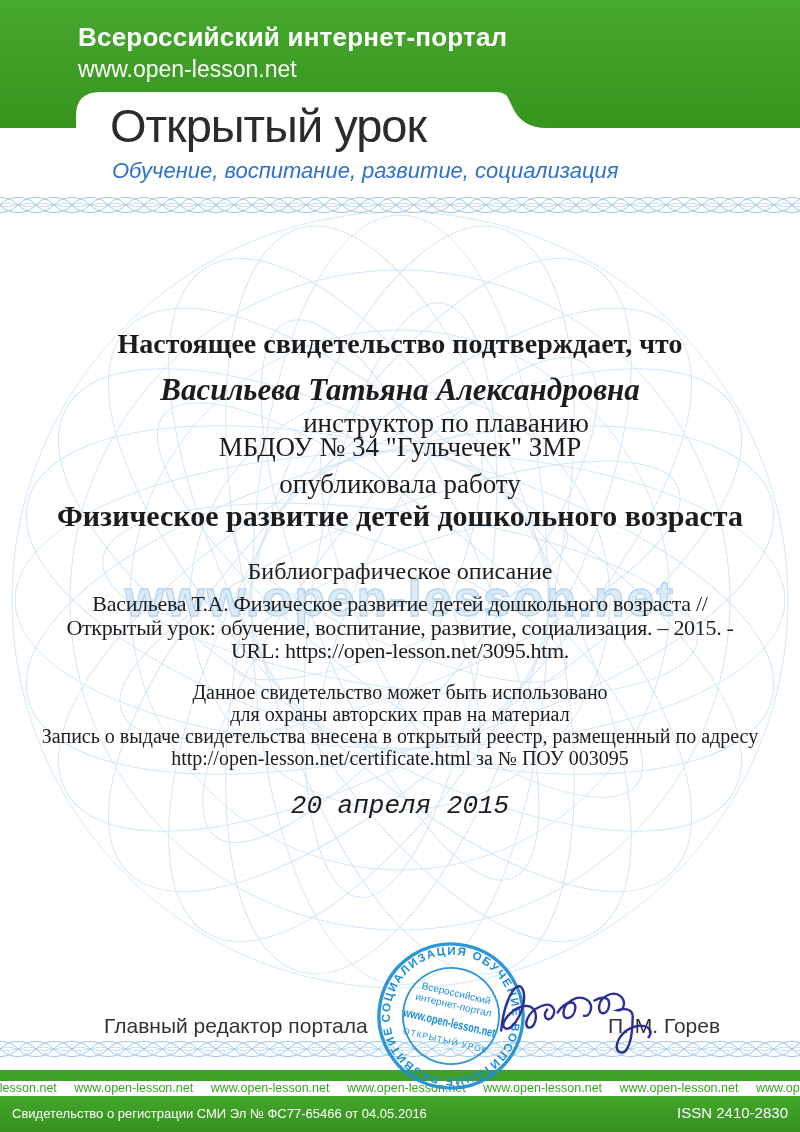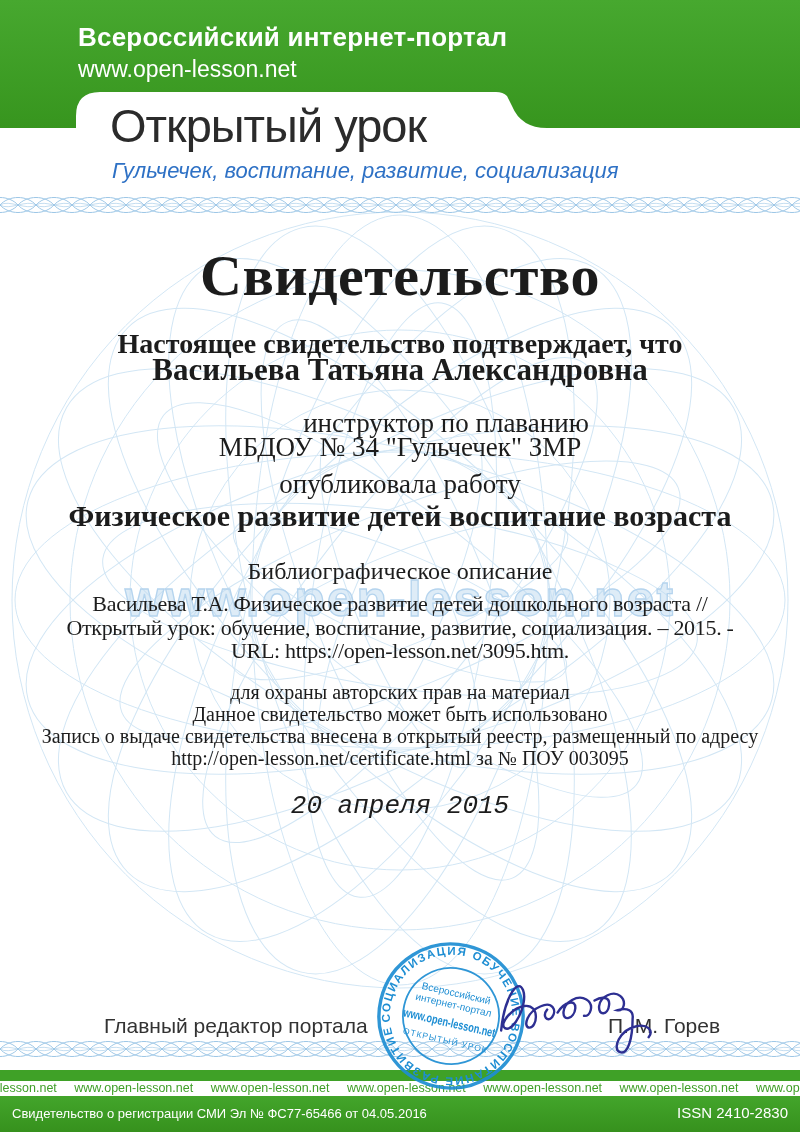--- a/index.html
+++ b/index.html
@@ -21,21 +21,21 @@
   .band-top{top:194px;}
   .band-bottom{top:1038px;}
   .rosette{position:absolute;left:0;top:200px;width:800px;height:810px;pointer-events:none;}
   .watermark{position:absolute;left:0;top:570px;width:800px;text-align:center;z-index:1;
              font-family:"Liberation Sans",sans-serif;font-weight:bold;font-size:50px;
              color:rgba(190,218,240,.50);-webkit-text-stroke:1.3px #b5d4ee;letter-spacing:2px;}
   
   .line{position:absolute;left:0;width:800px;text-align:center;z-index:2;}
   .cert-title{top:242px;font-size:58px;font-weight:bold;letter-spacing:.5px;}
   .intro{top:328px;font-size:28px;font-weight:bold;}
-  .name{top:352px;font-size:31px;font-weight:bold;}
+  .name{top:372px;font-size:31px;font-weight:bold;font-style:italic;}
   .position{top:408px;font-size:27px;margin-left:46px;}
   .org{top:432px;font-size:27px;}
   .action{top:469px;font-size:27px;}
   .work{top:499px;font-size:30px;font-weight:bold;}
   .bib-head{top:558px;font-size:24px;}
   .bib{top:592px;font-size:22px;font-weight:normal;line-height:23.5px;letter-spacing:-.3px;}
   .usage{top:681px;font-size:20px;line-height:22px;}
   .registry{top:725px;font-size:20px;line-height:22px;}
   .date{top:791px;font-size:26px;font-style:italic;font-family:Liberation Mono, monospace;}
   
@@ -71,21 +71,21 @@
         <linearGradient id="hg" x1="0" y1="0" x2="0" y2="1">
           <stop offset="0" stop-color="#47a82f"></stop>
           <stop offset="1" stop-color="#37951e"></stop>
         </linearGradient>
       </defs>
       <path fill="url(#hg)" d="M0,0 H800 V128 H547 Q521,128 512,106 L507,96 Q503,92 496,92 H100 Q76,92 76,116 V128 H0 Z"></path>
     </svg>
     <div class="portal-label">Всероссийский интернет-портал</div>
     <div class="portal-url">www.open-lesson.net</div>
     <div class="site-title">Открытый урок</div>
-    <div class="site-subtitle">Гульчечек, воспитание, развитие, социализация</div>
+    <div class="site-subtitle">Обучение, воспитание, развитие, социализация</div>
   </div>
 
   <svg class="band band-top" viewBox="0 0 800 22" preserveAspectRatio="none">
     <defs>
       <pattern id="lat" width="36" height="22" patternUnits="userSpaceOnUse">
         <g stroke="#9cc6e6" stroke-width="1" fill="none">
           <path d="M0,11 C9,1 27,1 36,11"></path>
           <path d="M0,11 C9,21 27,21 36,11"></path>
           <path d="M-18,11 C-9,1 9,1 18,11 C27,21 45,21 54,11"></path>
           <path d="M-18,11 C-9,21 9,21 18,11 C27,1 45,1 54,11"></path>
@@ -129,36 +129,35 @@
         <use href="#eB" transform="rotate(158 400 400)"></use>
       <use href="#eC" transform="rotate(23 400 400)"></use>
         <use href="#eC" transform="rotate(68 400 400)"></use>
       <use href="#eC" transform="rotate(113 400 400)"></use>
         <use href="#eC" transform="rotate(158 400 400)"></use>
     </g>
   </svg>
 
   <div class="watermark">www.open-lesson.net</div>
 
-  <div class="line cert-title">Свидетельство</div>
   <div class="line intro">Настоящее свидетельство подтверждает, что</div>
   <div class="line name">Васильева Татьяна Александровна</div>
   <div class="line position">инструктор по плаванию</div>
   <div class="line org">МБДОУ № 34 "Гульчечек" ЗМР</div>
   <div class="line action">опубликовала работу</div>
-  <div class="line work">Физическое развитие детей воспитание возраста</div>
+  <div class="line work">Физическое развитие детей дошкольного возраста</div>
   <div class="line bib-head">Библиографическое описание</div>
   <div class="line bib">
     <div>Васильева Т.А. Физическое развитие детей дошкольного возраста //</div>
     <div>Открытый урок: обучение, воспитание, развитие, социализация. – 2015. -</div>
     <div>URL: https://open-lesson.net/3095.htm.</div>
   </div>
   <div class="line usage">
+    <div>Данное свидетельство может быть использовано</div>
     <div>для охраны авторских прав на материал</div>
-    <div>Данное свидетельство может быть использовано</div>
   </div>
   <div class="line registry">
     <div>Запись о выдаче свидетельства внесена в открытый реестр, размещенный по адресу</div>
     <div>http://open-lesson.net/certificate.html за № ПОУ 003095</div>
   </div>
   <div class="line date">20 апреля 2015</div>
 
   <svg class="band band-bottom" viewBox="0 0 800 22" preserveAspectRatio="none">
     <rect x="0" y="0" width="800" height="22" fill="url(#lat)"></rect>
   </svg>

